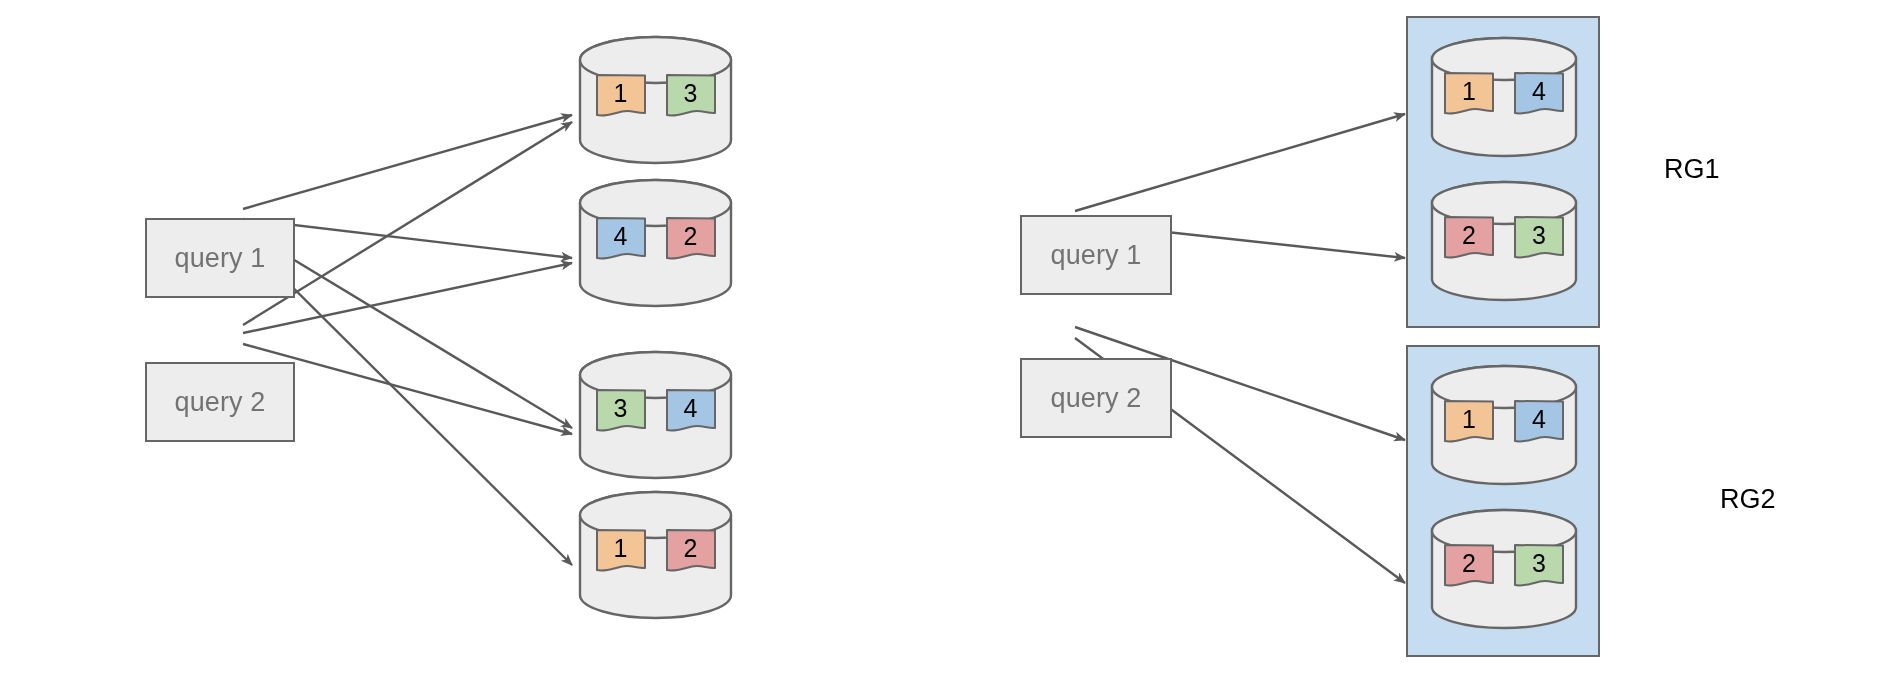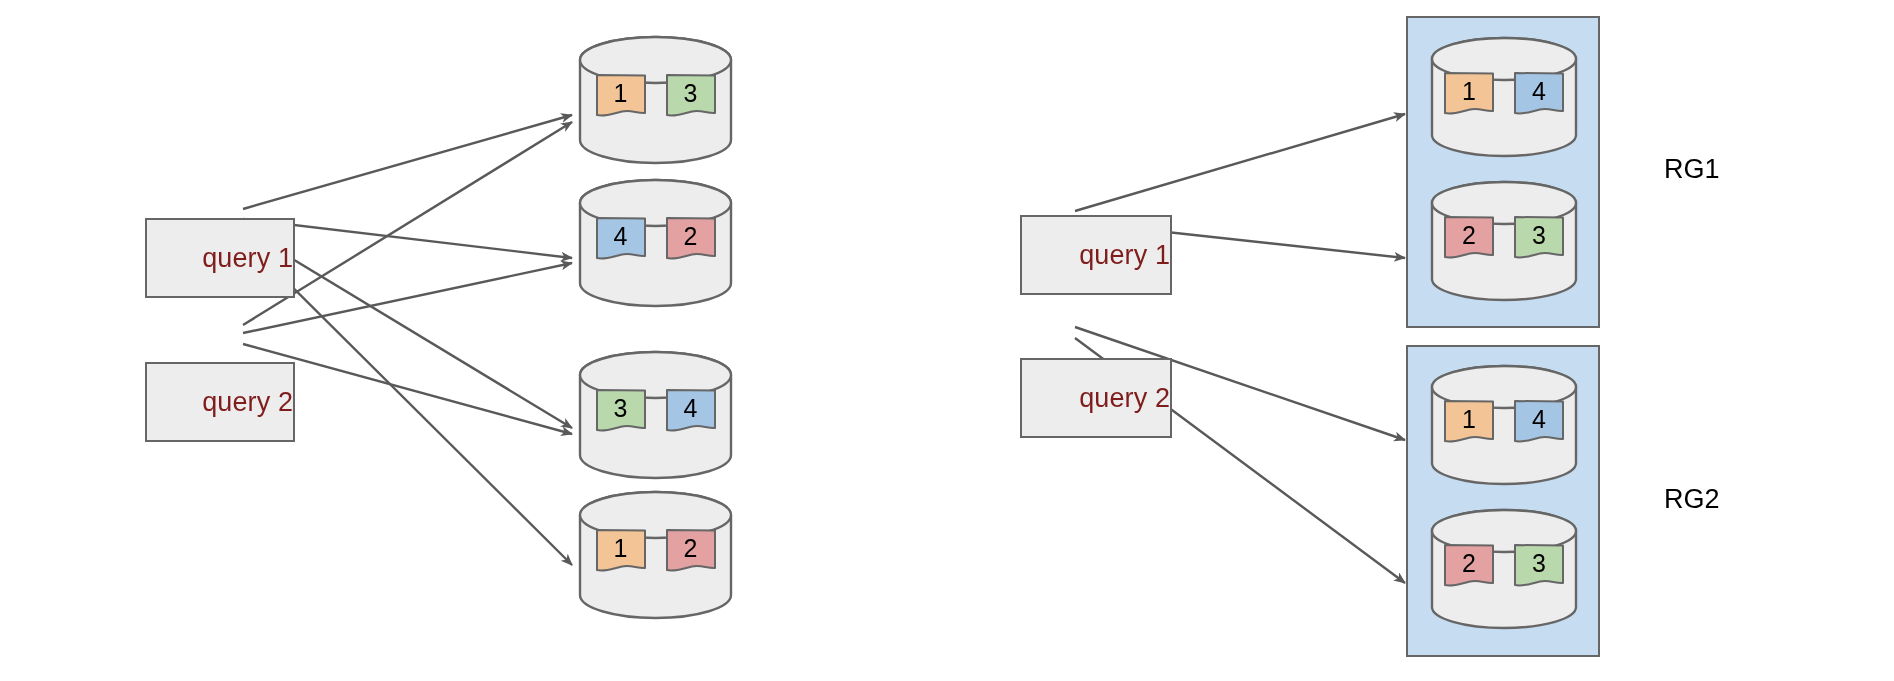--- a/index.html
+++ b/index.html
@@ -26,23 +26,23 @@
     pointer-events: none;
   }
   
   .query-box {
     position: absolute;
     box-sizing: border-box;
     background: #EDEDED;
     border: 2px solid #666666;
     display: flex;
     align-items: center;
-    justify-content: flex-end;
+    justify-content: center;
     font-size: 27px;
-    color: #7f1d1d;
+    color: #737373;
     letter-spacing: .1px;
   }
   
   .rg-panel {
     position: absolute;
     box-sizing: border-box;
     background: #C6DCF0;
     border: 2px solid #666666;
   }
   .rg-label {
@@ -215,21 +215,21 @@
   </div>
 
   <div class="query-box" style="left:1020px; top:358px; width:152px; height:80px;">
     <span>query 2</span>
   </div>
 
   <div class="rg-panel" style="left:1406px; top:16px; width:194px; height:312px;"></div>
   <div class="rg-panel" style="left:1406px; top:345px; width:194px; height:312px;"></div>
 
   <div class="rg-label" style="left:1648px; top:154px;">RG1</div>
-  <div class="rg-label" style="left:1648px; top:484px;">RG2</div>
+  <div class="rg-label" style="left:1704px; top:484px;">RG2</div>
 
   <div class="cyl" style="left:1430px; top:36px; width:148px; height:122px;">
       <svg width="148" height="122" viewBox="0 0 148 122">
         <path d="M2,23 A72,21 0 0 1 146,23 L146,99 A72,21 0 0 1 2,99 Z" fill="#EDEDED" stroke="#666666" stroke-width="2.4"></path>
         <ellipse cx="74" cy="23" rx="72" ry="21" fill="#EDEDED" stroke="#666666" stroke-width="2.4"></ellipse>
       </svg>
       <div class="tiles" style="top: 34.55px;">
         <div class="tile">
           <svg width="52" height="46" viewBox="0 0 52 46">
             <path d="M2,2 L50,2.6 L50,40 C42,40.5 36,36.6 27,38.5 C18,40.4 10,44 2,42 Z" fill="#F3C496" stroke="#666666" stroke-width="2" stroke-linejoin="round"></path>

